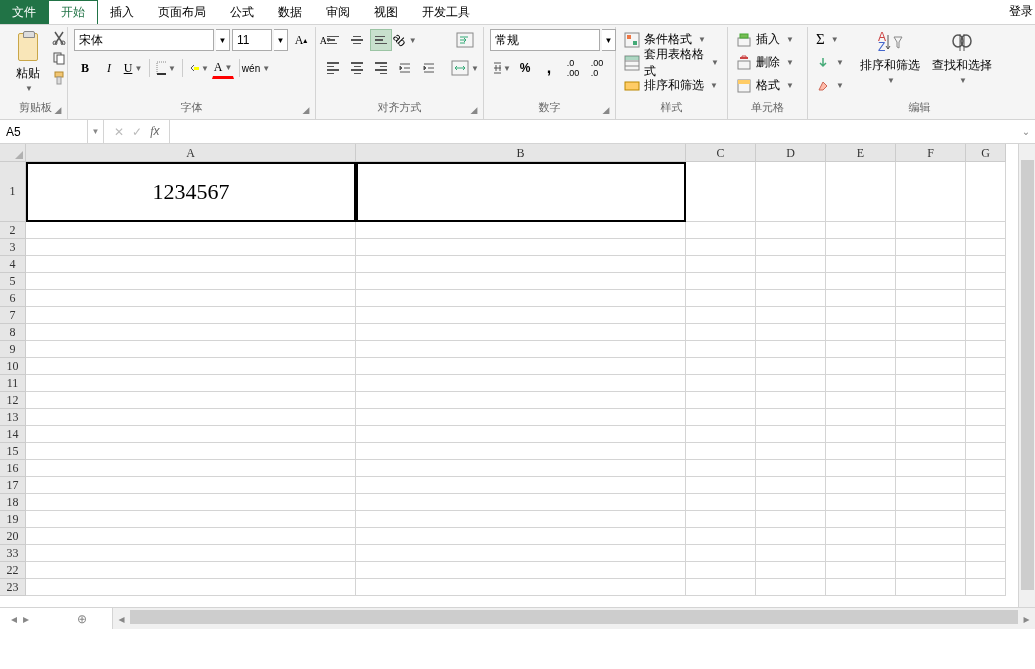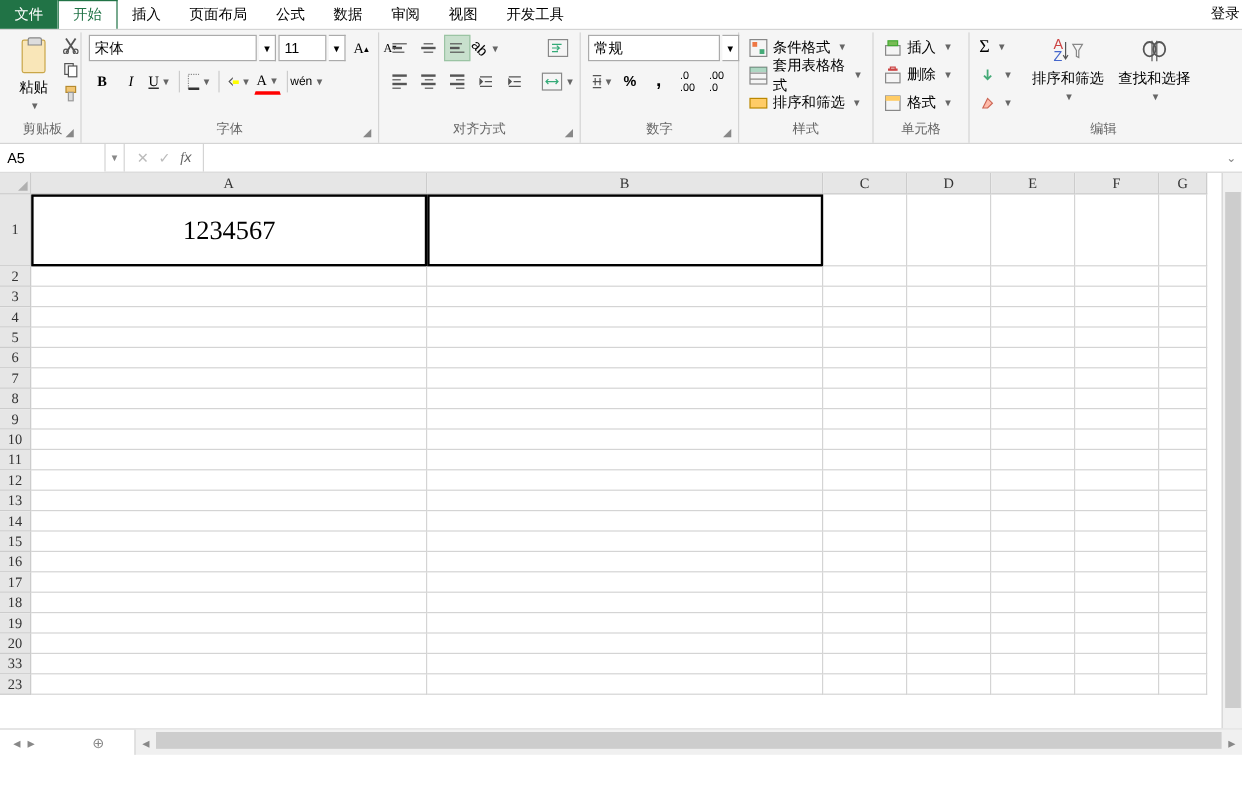--- a/index.html
+++ b/index.html
@@ -668,20 +668,30 @@
         <div class="rowh" style="height: 17px;">33</div>
         <div class="cell" style="width: 330px; height: 17px;"></div>
         <div class="cell" style="width: 330px; height: 17px;"></div>
         <div class="cell" style="width: 70px; height: 17px;"></div>
         <div class="cell" style="width: 70px; height: 17px;"></div>
         <div class="cell" style="width: 70px; height: 17px;"></div>
         <div class="cell" style="width: 70px; height: 17px;"></div>
         <div class="cell" style="width: 40px; height: 17px;"></div>
       </div>
       <div class="row">
+        <div class="rowh" style="height: 17px;">22</div>
+        <div class="cell" style="width: 330px; height: 17px;"></div>
+        <div class="cell" style="width: 330px; height: 17px;"></div>
+        <div class="cell" style="width: 70px; height: 17px;"></div>
+        <div class="cell" style="width: 70px; height: 17px;"></div>
+        <div class="cell" style="width: 70px; height: 17px;"></div>
+        <div class="cell" style="width: 70px; height: 17px;"></div>
+        <div class="cell" style="width: 40px; height: 17px;"></div>
+      </div>
+      <div class="row">
         <div class="rowh" style="height: 17px;">23</div>
         <div class="cell" style="width: 330px; height: 17px;"></div>
         <div class="cell" style="width: 330px; height: 17px;"></div>
         <div class="cell" style="width: 70px; height: 17px;"></div>
         <div class="cell" style="width: 70px; height: 17px;"></div>
         <div class="cell" style="width: 70px; height: 17px;"></div>
         <div class="cell" style="width: 70px; height: 17px;"></div>
         <div class="cell" style="width: 40px; height: 17px;"></div>
       </div>
     </div>

